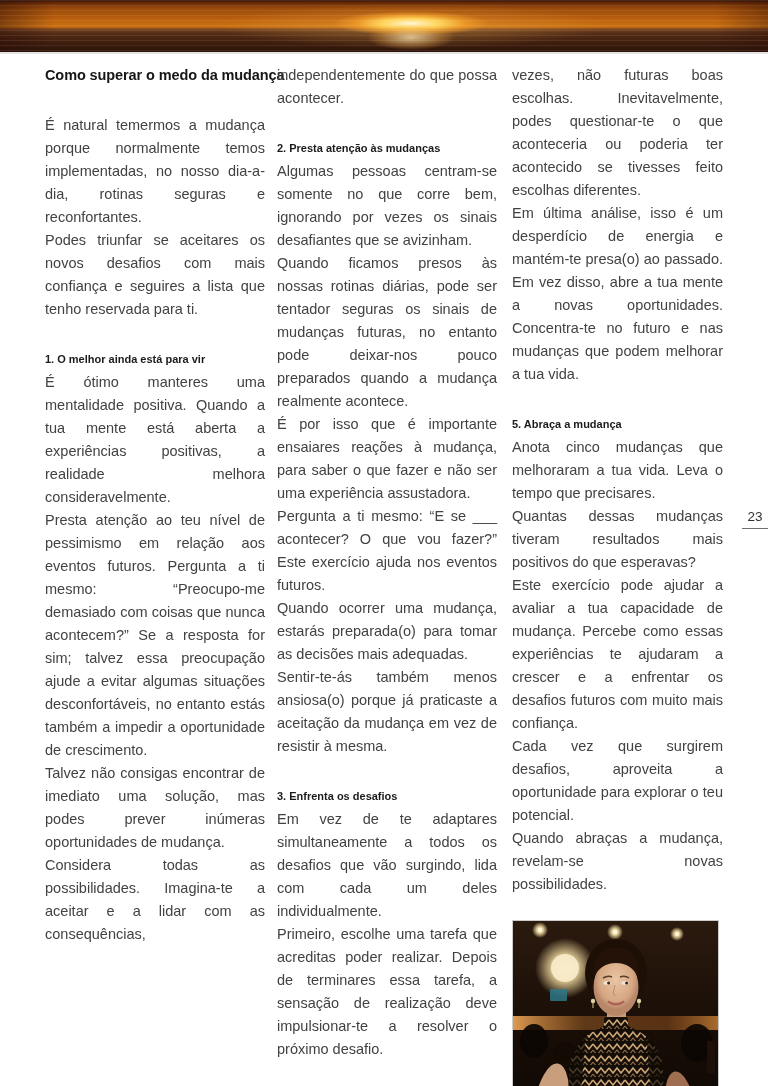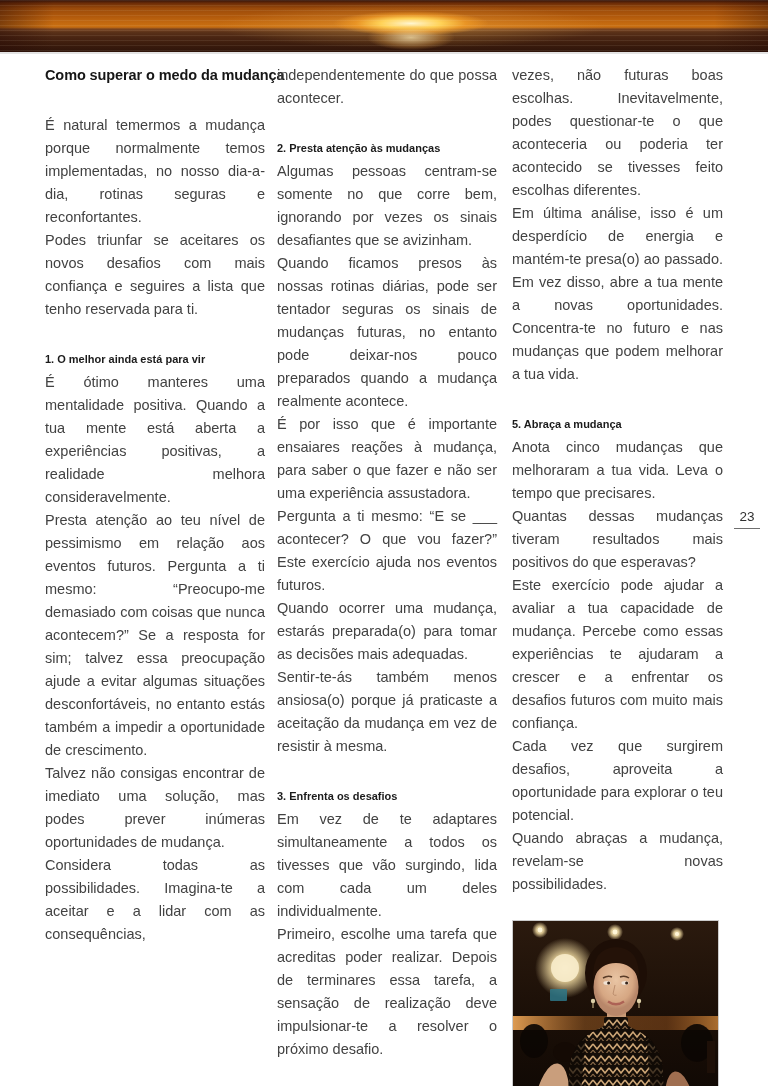--- a/index.html
+++ b/index.html
@@ -34,21 +34,21 @@
   }
   .col-1{left:0;width:220px;}
   .col-2{left:232px;width:220px;}
   .col-3{left:467px;width:211px;}
   .block{margin:0;}
   .title{font-weight:bold;color:#161616;font-size:14.5px;white-space:nowrap;letter-spacing:-.1px;}
   .heading{font-weight:bold;color:#1b1b1b;font-size:11px;text-align:left;}
   .spacer{height:27px;}
   
   .page-number{
-    position:absolute;top:509px;right:8px;width:26px;
+    position:absolute;top:509px;right:0;width:26px;
     font-size:13.5px;color:#303030;text-align:center;
     padding-bottom:4px;border-bottom:1.5px solid #6f6f6f;
   }
   
   .portrait-figure{margin:24px 0 0 0;width:207px;}
   .portrait-frame{
     width:205px;height:209px;border:1px solid #cccccc;background:#120a05;overflow:hidden;
   }
 </style>
 </head>
@@ -78,21 +78,21 @@
         <div class="block spacer"></div>
         <p class="block heading">2. Presta atenção às mudanças</p>
         <p class="block para">Algumas pessoas centram-se somente no que corre bem, ignorando por vezes os sinais desafiantes que se avizinham.</p>
         <p class="block para">Quando ficamos presos às nossas rotinas diárias, pode ser tentador seguras os sinais de mudanças futuras, no entanto pode deixar-nos pouco preparados quando a mudança realmente acontece.</p>
         <p class="block para">É por isso que é importante ensaiares reações à mudança, para saber o que fazer e não ser uma experiência assustadora.</p>
         <p class="block para">Pergunta a ti mesmo: “E se ___ acontecer? O que vou fazer?” Este exercício ajuda nos eventos futuros.</p>
         <p class="block para">Quando ocorrer uma mudança, estarás preparada(o) para tomar as decisões mais adequadas.</p>
         <p class="block para">Sentir-te-ás também menos ansiosa(o) porque já praticaste a aceitação da mudança em vez de resistir à mesma.</p>
         <div class="block spacer"></div>
         <p class="block heading">3. Enfrenta os desafios</p>
-        <p class="block para">Em vez de te adaptares simultaneamente a todos os tivesses que vão surgindo, lida com cada um deles individualmente.</p>
+        <p class="block para">Em vez de te adaptares simultaneamente a todos os desafios que vão surgindo, lida com cada um deles individualmente.</p>
         <p class="block para">Primeiro, escolhe uma tarefa que acreditas poder realizar. Depois de terminares essa tarefa, a sensação de realização deve impulsionar-te a resolver o próximo desafio.</p>
         <div class="block spacer"></div>
       </div>
     <div class="col col-3">
 
     <p class="block para">vezes, não futuras boas escolhas. Inevitavelmente, podes questionar-te o que aconteceria ou poderia ter acontecido se tivesses feito escolhas diferentes.</p>
         <p class="block para">Em última análise, isso é um desperdício de energia e mantém-te presa(o) ao passado. Em vez disso, abre a tua mente a novas oportunidades. Concentra-te no futuro e nas mudanças que podem melhorar a tua vida.</p>
         <div class="block spacer"></div>
         <p class="block heading">5. Abraça a mudança</p>
         <p class="block para">Anota cinco mudanças que melhoraram a tua vida. Leva o tempo que precisares.</p>

